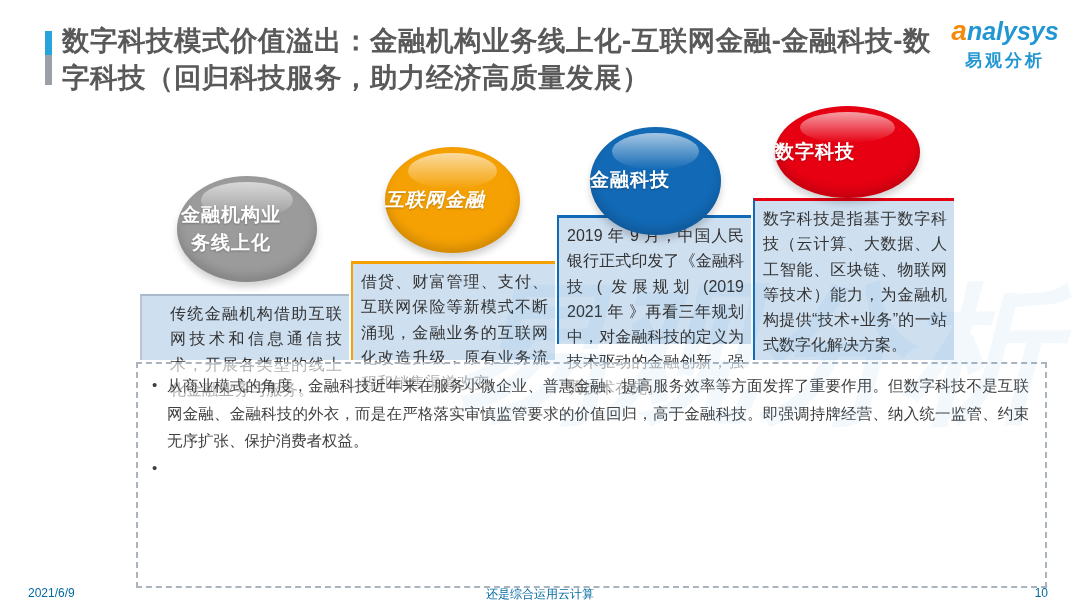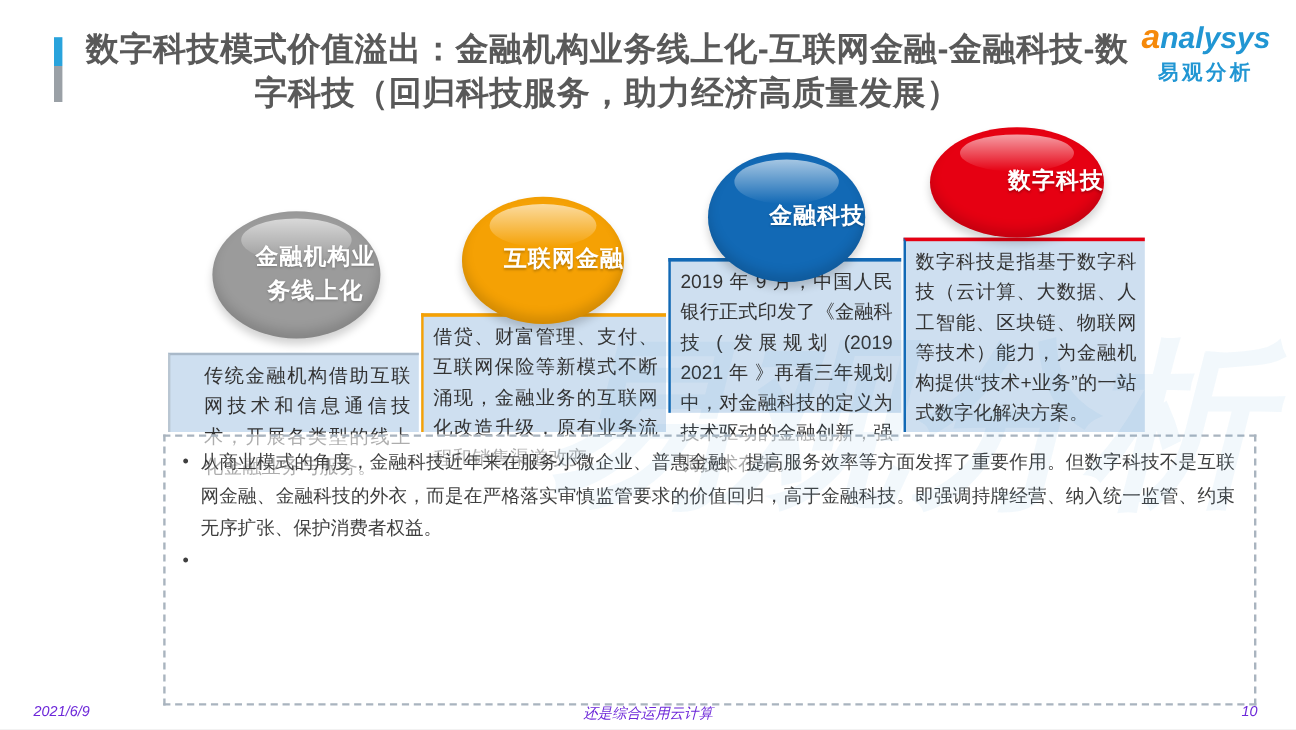--- a/index.html
+++ b/index.html
@@ -10,32 +10,31 @@
     overflow:hidden; margin:0 auto;
   }
   
   .accent-bar { position:absolute; left:45px; top:31px; width:7px; height:54px; }
   .accent-top { width:100%; height:24px; background:#29a3dc; }
   .accent-bottom { width:100%; height:30px; background:#9aa0a6; }
   .page-title {
     position:absolute; left:62px; top:22px; width:888px;
     font-size:27.5px; font-weight:700; color:#595959; line-height:1.36;
     letter-spacing:0.5px;
-    text-align:center;
   }
   .logo { position:absolute; left:938px; top:16px; width:134px; text-align:center; }
   .logo-en { font-size:25px; font-style:italic; font-weight:700; color:#2196d3; line-height:1.1; }
   .logo-swoosh { color:#f5890a; font-size:28px; }
   .logo-cn { font-size:17px; font-weight:700; color:#2196d3; letter-spacing:3px; margin-top:2px; }
   
   .stage { position:static; }
   .ellipse {
     position:absolute; border-radius:50%;
     background:var(--c); box-shadow:0 5px 7px rgba(0,0,0,.18), inset 0 -6px 10px rgba(0,0,0,.15);
-    display:flex; align-items:center; justify-content:flex-end; z-index:2;
+    display:flex; align-items:center; justify-content:flex-start; z-index:2;
   }
   .ellipse::before {
     content:""; position:absolute; left:17%; top:6%; width:66%; height:34%;
     border-radius:50%;
     background:linear-gradient(180deg, rgba(255,255,255,.62), rgba(255,255,255,0));
   }
   .ellipse-label {
     position:relative; color:#ffffff; font-weight:700; font-size:19px;
     letter-spacing:1px; text-align:center; line-height:1.5;
     text-shadow:0 1px 2px rgba(0,0,0,.25);
@@ -43,21 +42,21 @@
   .block {
     position:absolute; background:#cedff0;
     border-top:3px solid var(--c); border-left:2px solid var(--c);
     padding:5px 7px 4px 8px; z-index:1;
   }
   .block-text {
     font-size:16px; line-height:1.58; color:#333333; font-weight:500;
     text-align:justify;
   }
   .s0 .ellipse { left:177px; top:176px; width:140px; height:106px; }
-  .s1 .ellipse { left:385px; top:164px; width:135px; height:106px; }
+  .s1 .ellipse { left:385px; top:147px; width:135px; height:106px;font-style:italic; }
   .s2 .ellipse { left:590px; top:127px; width:131px; height:108px;font-family:Liberation Mono, monospace; }
   .s3 .ellipse { left:775px; top:106px; width:145px; height:92px; }
   .s0 .ellipse-label { width:108px; }
   .s0 .block { left:140px; top:294px; width:209px; height:66px; border-top-width:2px; border-left-color:#b9c6d2; border-top-color:#a9b9c9;padding-left:28px; }
   .s1 .block { left:351px; top:261px; width:204px; height:99px; }
   .s2 .block { left:557px; top:215px; width:194px; height:129px; }
   .s3 .block { left:753px; top:198px; width:201px; height:162px; border-left-color:#1269b5; }
   
   .summary-box {
     position:absolute; left:136px; top:362px; width:911px; height:226px;
@@ -68,21 +67,21 @@
     color:#3f3f3f; font-weight:500; text-align:justify; list-style:none; }
   .bullet-dot { position:absolute; left:2px; top:0; font-size:15px; color:#3f3f3f; }
   
   .watermark {
     position:absolute; left:455px; top:255px; z-index:3; pointer-events:none;
     font-size:150px; font-weight:700; font-style:italic;
     color:rgba(70,150,210,0.07); white-space:nowrap;
   }
   
   .footer { position:absolute; left:0; bottom:4px; width:100%; height:18px;
-    font-size:12px; color:#6d28d9; z-index:4;font-style:italic; }
+    font-size:12px; color:#0369a1; z-index:4; }
   .footer-date { position:absolute; left:28px; }
   .footer-slogan { position:absolute; left:0; width:100%; text-align:center; }
   .footer-page { position:absolute; right:32px;text-align:center; }
 </style>
 </head>
 <body>
 
 <div class="slide">
 
   <div class="accent-bar">

